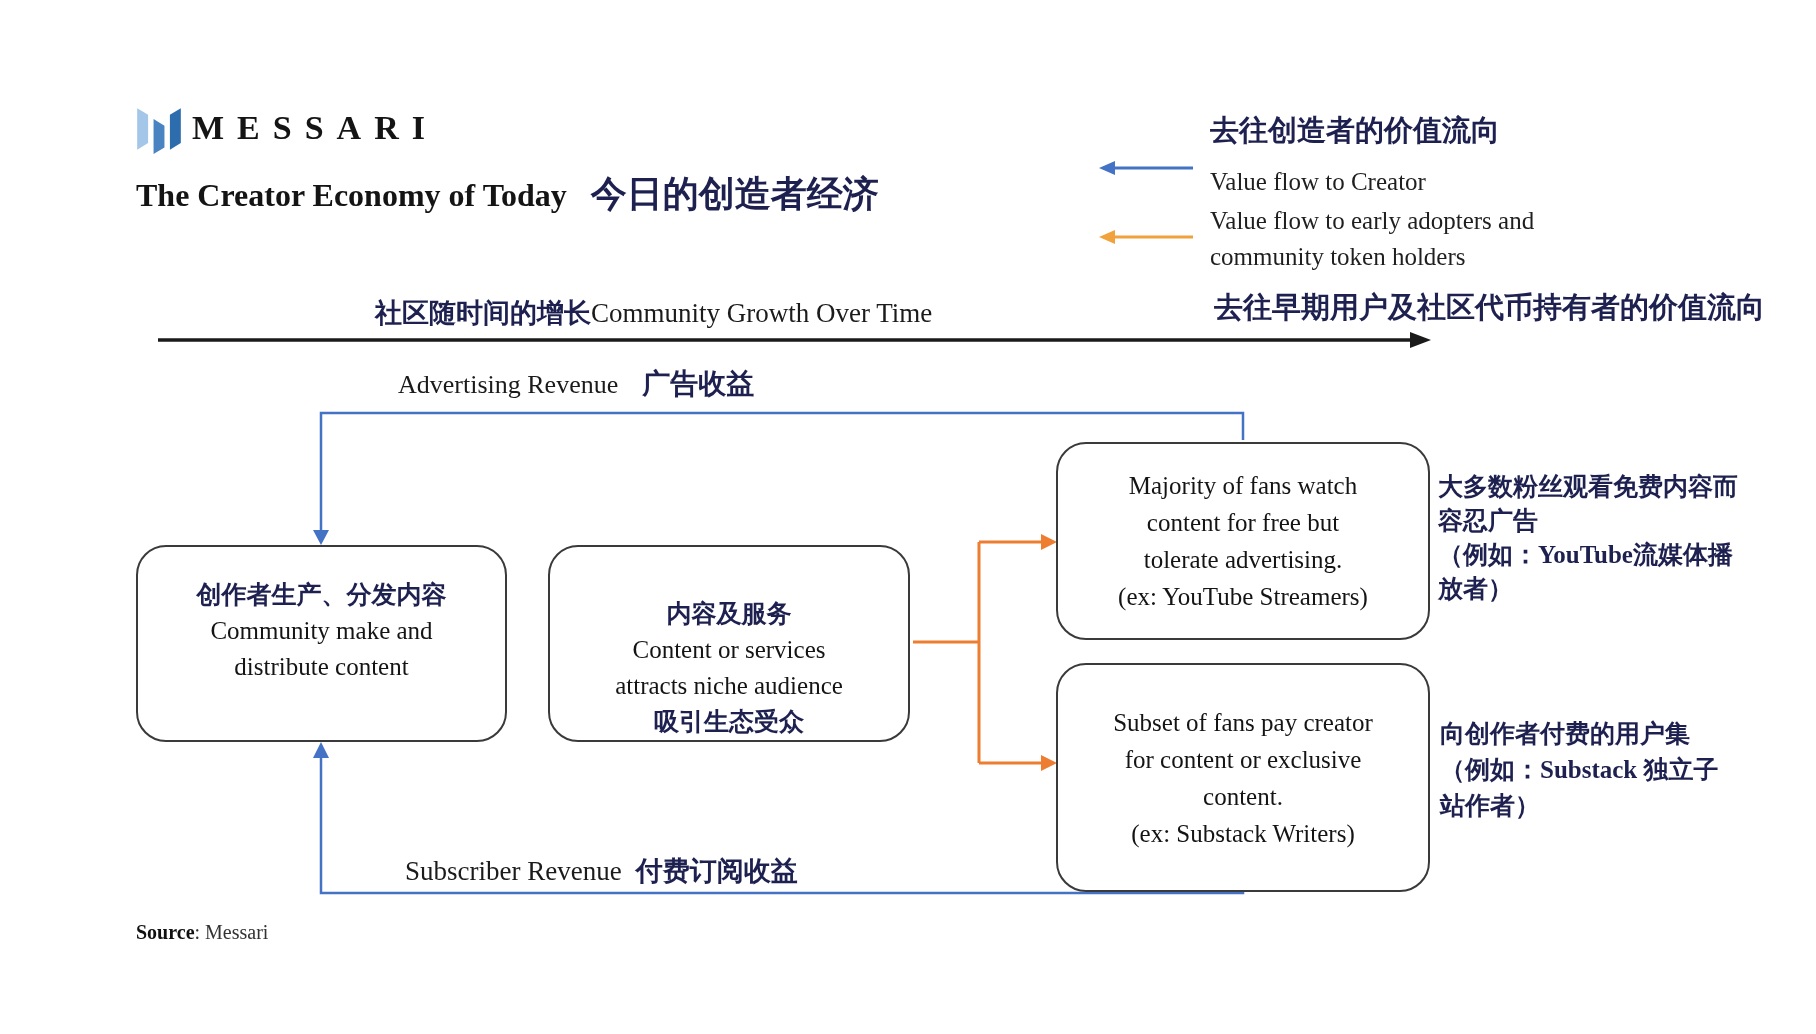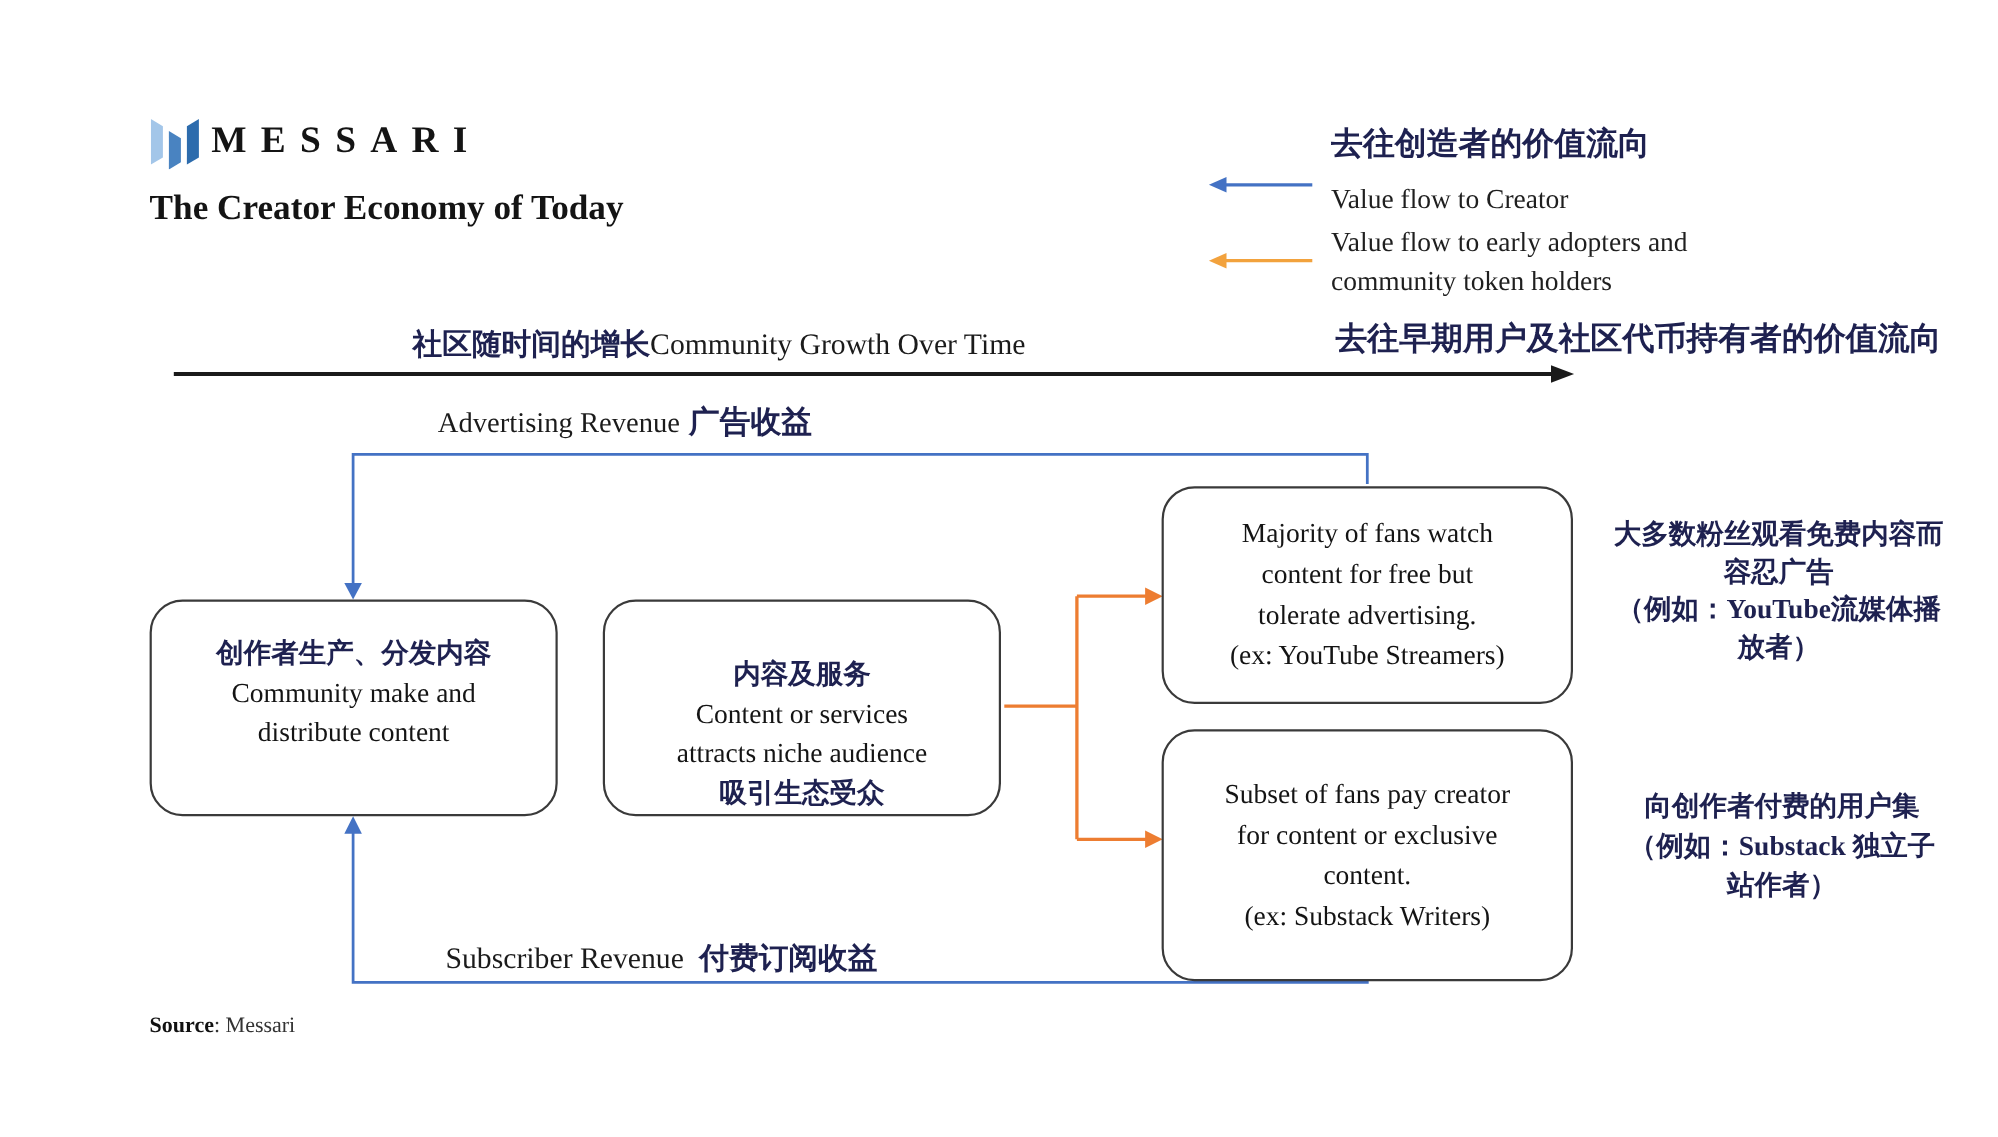--- a/index.html
+++ b/index.html
@@ -32,21 +32,21 @@
     position:absolute; box-sizing:border-box;
     border:2px solid var(--box-border); border-radius:30px; background:#fff;
     display:flex; flex-direction:column; justify-content:center; align-items:center;
     text-align:center;
   }
   .bl-zh { font-size:25px; line-height:36px; font-weight:700; color:var(--navy); white-space:nowrap; }
   .bl-en { font-size:25px; line-height:36px; font-weight:400; color:#141414; white-space:nowrap; }
   .bl-en-r { font-size:25px; line-height:37px; font-weight:400; color:#141414; white-space:nowrap; }
 
   
-  .ann { position:absolute; text-align:center; font-weight:700; color:var(--navy); font-size:25px; }
+  .ann { position:absolute; text-align:left; font-weight:700; color:var(--navy); font-size:25px; }
   .ann div { white-space:nowrap; }
 
   
   .source-line { font-size:20px; color:#333;text-align:center; }
   .source-label { font-weight:700; color:#111; }
 
   svg.layer { position:absolute; left:0; top:0; pointer-events:none; }
   .stroke-blue   { stroke:var(--flow-blue); }
   .fill-blue     { fill:var(--flow-blue); }
   .stroke-c-orange { stroke:var(--connector-orange); }
@@ -97,36 +97,37 @@
 
   <svg class="abs" style="left:137px; top:106px;" width="44" height="48" viewBox="0 0 40 44">
     <polygon points="0,2 10,8 10,34 0,40" fill="#A3C6E9"></polygon>
     <polygon points="15,12 25,18 25,38 15,44" fill="#4983C1"></polygon>
     <polygon points="30,8 40,2 40,34 30,40" fill="#2D6CAD"></polygon>
   </svg>
   <div class="abs logo-text" style="left:192px; top:109px;">MESSARI</div>
 
   <div class="abs title-row" style="left:136px; top:170px;">
     <span class="title-en">The Creator Economy of Today</span>
+    <span class="title-zh">今日的创造者经济</span>
   </div>
 
   <div class="abs legend-zh" style="left:1210px; top:111px;">去往创造者的价值流向</div>
   <div class="abs legend-en" style="left:1210px; top:168px;">Value flow to Creator</div>
   <div class="abs legend-en" style="left:1210px; top:207px;">Value flow to early adopters and</div>
   <div class="abs legend-en" style="left:1210px; top:243px;">community token holders</div>
   <div class="abs legend-zh" style="left:1214px; top:288px;">去往早期用户及社区代币持有者的价值流向</div>
 
   <div class="abs growth-label" style="left:375px; top:295px;">
     <span class="growth-zh">社区随时间的增长</span>
     <span class="growth-en">Community Growth Over Time</span>
   </div>
 
   <div class="abs flow-label" style="left:398px; top:365px;">
     <span class="flow-en">Advertising Revenue</span>
-    <span class="flow-zh" style="margin-left:8px;">广告收益</span>
+    <span class="flow-zh" style="margin-left:24px;">广告收益</span>
   </div>
   <div class="abs flow-label" style="left:405px; top:853px;">
     <span class="flow-en" style="font-size:27px;">Subscriber Revenue</span>
     <span class="flow-zh" style="font-size:27px; margin-left:14px;">付费订阅收益</span>
   </div>
 
   <div class="node-box" style="left:136px; top:545px; width:371px; height:197px; padding-bottom:26px;">
     <div class="bl-zh">创作者生产、分发内容</div>
     <div class="bl-en">Community make and</div>
     <div class="bl-en">distribute content</div>

